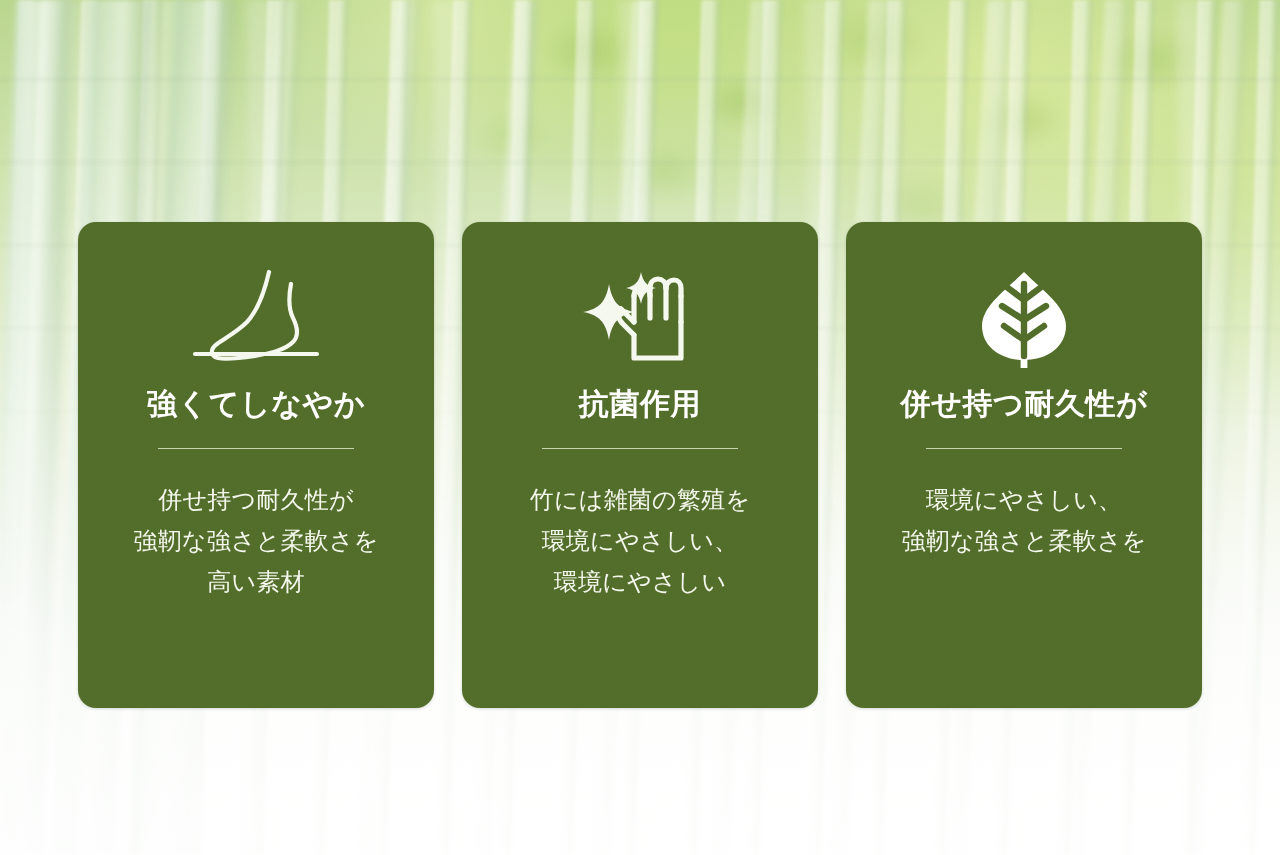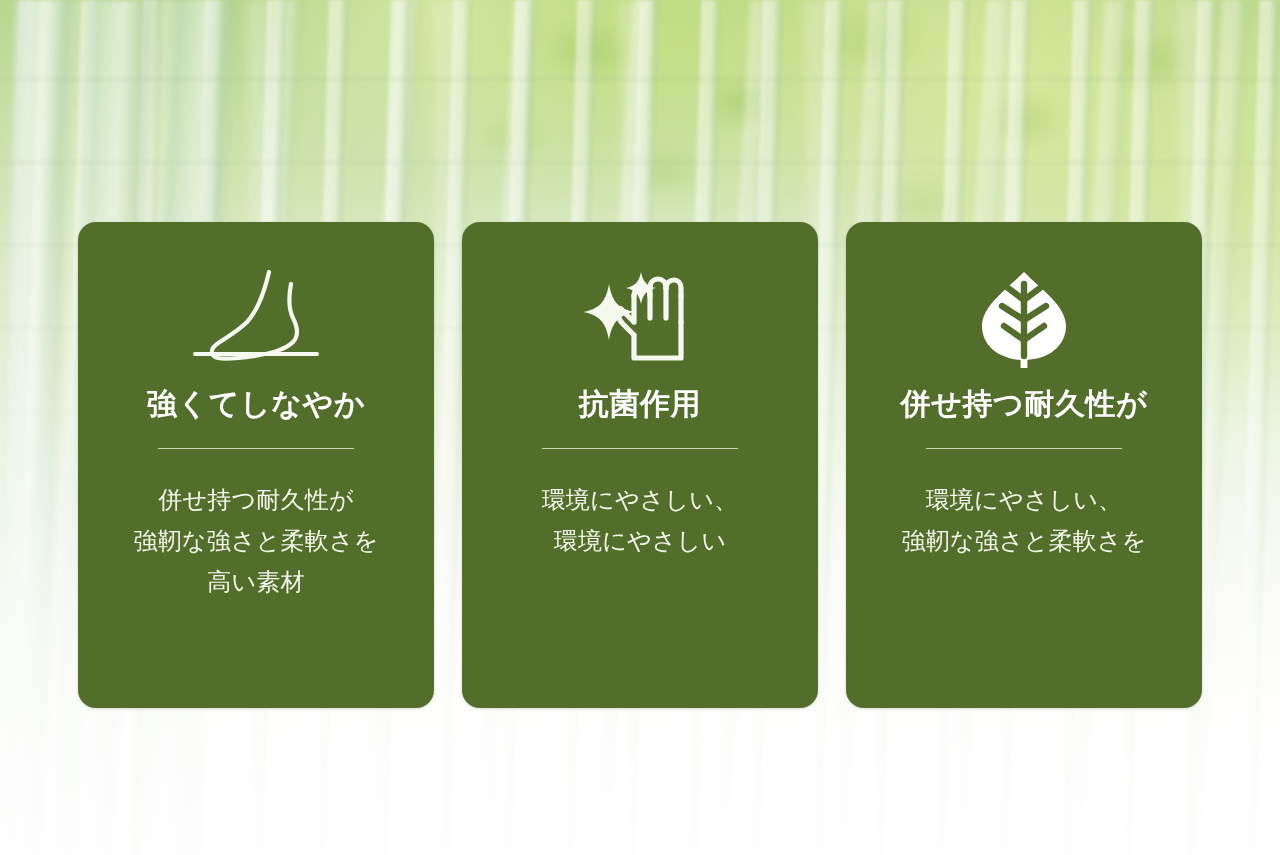--- a/index.html
+++ b/index.html
@@ -261,20 +261,21 @@
             <path d="M89 22 C89 17, 93 14, 97 14 C101 14, 104 17, 104 22 V30"></path>
           </g>
         </svg>
       </div>
 
       <div class="card-title">抗菌作用</div>
 
       <div class="card-divider"></div>
 
       <div class="card-body">
+        <span class="line">竹には雑菌の繁殖を</span>
         <span class="line">環境にやさしい、</span>
         <span class="line">環境にやさしい</span>
       </div>
     </div>
 
     <div class="card">
 
       <div class="card-icon">
         <svg width="104" height="104" viewBox="0 0 104 104">
 

